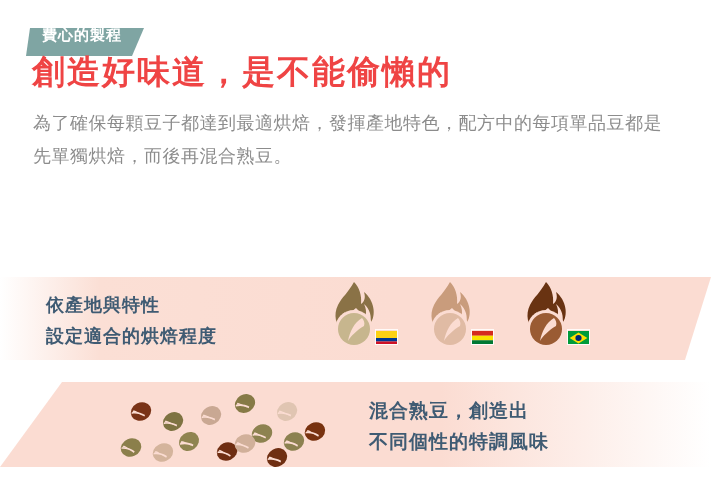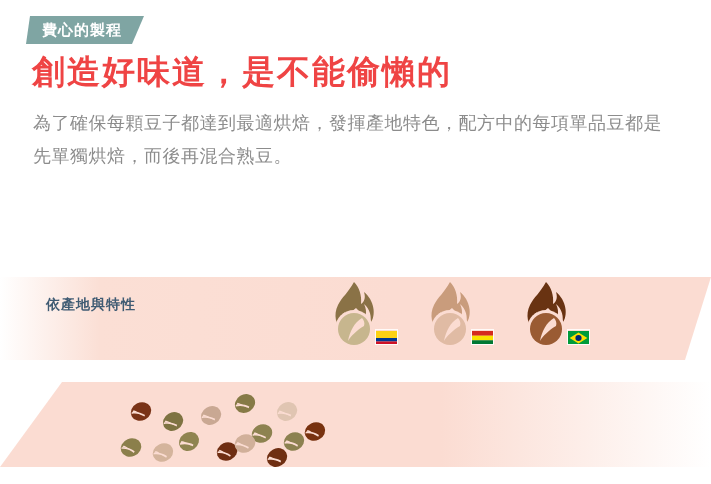--- a/index.html
+++ b/index.html
@@ -12,25 +12,25 @@
     height: 484px;
     position: relative;
     overflow: hidden;
     font-family: "DejaVu Sans", "Liberation Sans", sans-serif;
   }
 
   
   .badge {
     position: absolute;
     left: 26px;
-    top: 16px;
+    top: 28px;
     height: 28px;
     padding: 0 22px 0 16px;
     display: flex;
-    align-items: center;
+    align-items: flex-start;
     background: #7FA5A3;
     color: #ffffff;
     font-size: 15px;
     font-weight: bold;
     letter-spacing: 1px;
     line-height: 1;
     -webkit-clip-path: polygon(4px 0, 100% 0, calc(100% - 12px) 100%, 0 100%);
     clip-path: polygon(4px 0, 100% 0, calc(100% - 12px) 100%, 0 100%);
   }
 
@@ -76,21 +76,21 @@
                 #FBDFD5 14%,
                 #FBDCD2 55%,
                 #FBDCD2 100%);
     -webkit-clip-path: polygon(0 0, 100% 0, calc(100% - 26px) 100%, 0 100%);
     clip-path: polygon(0 0, 100% 0, calc(100% - 26px) 100%, 0 100%);
   }
   .band-roast .band-text {
     position: absolute;
     left: 46px;
     top: 12px;
-    font-size: 14px;
+    font-size: 18px;
     font-weight: bold;
     line-height: 31px;
     color: #3F5B73;
     letter-spacing: 1px;
   }
   .roast-icons {
     position: absolute;
     left: 318px;
     top: 2px;
     width: 290px;
@@ -173,20 +173,21 @@
 
 <div class="body-copy">
   <p>為了確保每顆豆子都達到最適烘焙，發揮產地特色，配方中的每項單品豆都是先單獨烘焙，而後再混合熟豆。</p>
 </div>
 
 <div class="band-roast">
   <div class="band-shape"></div>
 
   <div class="band-text">
     <div>依產地與特性</div>
+    <div>設定適合的烘焙程度</div>
   </div>
 
   <div class="roast-icons">
 
     <div class="roast-item" style="left:0px;">
       <div class="flame-wrap">
         <svg viewBox="0 0 72 72" width="72" height="72">
           <path d="M36 3 C30 14 24 18 20 26 C15 36 18 46 24 51 C20 44 22 37 27 33 C26 40 29 45 34 47 C29 41 32 33 38 29 C43 33 45 40 42 46 C48 42 50 33 46 25 C52 30 54 38 52 45 C59 36 56 21 46 13 C48 19 46 23 43 25 C44 16 41 8 36 3 Z" fill="#8A7246"></path>
           <circle cx="36" cy="50" r="19" fill="#FBDCD2"></circle>
           <circle cx="36" cy="50" r="16" fill="#C7B68E"></circle>
@@ -310,13 +311,17 @@
           <path d="M3 6 C7 8 9 11 11 15 C9 10 7 7 5 5 Z" fill="#FBDCD2"></path>
           <path d="M1.6 7.2 C6 8.6 9.2 11.4 11.6 15.6 L13 14.4 C10.4 10.2 6.8 7.2 2.4 5.8 Z" fill="#FBDCD2"></path>
         </svg></div>
       <div class="bean" style="left: 186px; top: 40px; transform: rotate(-26deg);"><svg viewBox="0 0 22 19" width="22" height="19">
           <ellipse cx="11" cy="9.5" rx="10.5" ry="9" fill="#78320F"></ellipse>
           <path d="M3 6 C7 8 9 11 11 15 C9 10 7 7 5 5 Z" fill="#FBDCD2"></path>
           <path d="M1.6 7.2 C6 8.6 9.2 11.4 11.6 15.6 L13 14.4 C10.4 10.2 6.8 7.2 2.4 5.8 Z" fill="#FBDCD2"></path>
         </svg></div>
     </div>
 
+  <div class="band-text">
+    <div>混合熟豆，創造出</div>
+    <div>不同個性的特調風味</div>
+  </div>
 </div>
 
 </body></html>

